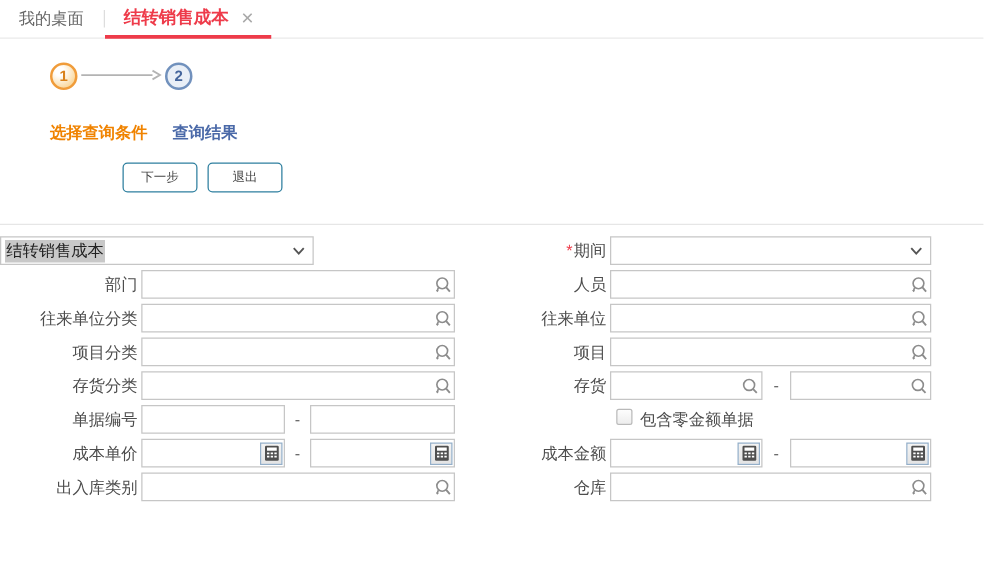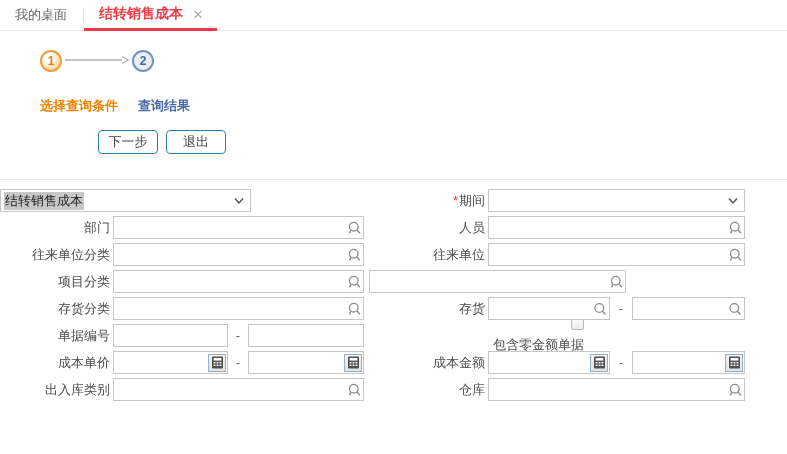--- a/index.html
+++ b/index.html
@@ -24,21 +24,21 @@
   .step-1 { border:2px solid #f09c3a; color:#d9821c; background:radial-gradient(circle at 32% 28%, #ffffff 20%, #f8c977 100%); }
   .step-2 { border:2px solid #7191bd; color:#44659c; background:#e9eff7; }
   .step-arrow { margin:0 2px; }
   .step-labels { display:flex; margin-top:25px; font-weight:700; }
   .step-label-1 { color:#f08300; margin-left:0px; }
   .step-label-2 { color:#4a69a8; margin-left:20px; }
 
   
   .actions { padding:15px 0 0 98px; display:flex; gap:8px; }
   .btn { width:60px; height:24px; border:1px solid #2e7f9f; border-radius:4px; background:#fff; color:#444;
-         font-size:13px; font-family:inherit; cursor:pointer; display:flex; align-items:center; justify-content:center; }
+         font-size:10px; font-family:inherit; cursor:pointer; display:flex; align-items:center; justify-content:center; }
 
   
   .divider { height:1px; background:#e6e6e6; margin-top:25px; }
 
   
   .form { display:flex; padding-top:9px; }
   .col { display:flex; flex-direction:column; }
   .col-left { margin-left:0; }
   .col-right { margin-left:5px; }
   .frow { display:flex; align-items:center; height:23px; margin-bottom:4px; }
@@ -62,21 +62,21 @@
   .w-r1 { width:122px; } .w-r2 { width:113px; }
   .dash-l { width:20px; text-align:center; color:#666; flex:none; }
   .dash-r { width:22px; text-align:center; color:#666; flex:none; }
 
   .selectbox { width:100%; height:23px; border:1px solid #c6c6c6; background:#fff; position:relative;
                display:flex; align-items:center; padding:0 20px 0 3px; cursor:pointer; }
   .selval { color:#222; white-space:nowrap; overflow:hidden; }
   .selval.hl { background:#c8c8c8; padding:0 1px; }
   .sel-chev { position:absolute; right:6px; top:50%; transform:translateY(-50%); display:flex; }
 
-  .cbwrap { display:flex; align-items:flex-end; gap:6px; margin-left:5px; cursor:pointer;flex-direction:column; }
+  .cbwrap { display:flex; align-items:flex-start; gap:6px; margin-left:5px; cursor:pointer; }
   .cbbox { width:13px; height:13px; border:1px solid #b9b9b9; border-radius:2px;
            background:linear-gradient(#fdfdfd,#ededed); flex:none; }
   .cblabel { color:#4d4d4d; }
 </style>
 </head>
 <body>
 
 <div class="page">
 
   <div class="tabbar">
@@ -267,20 +267,21 @@
                 <svg width="15" height="15" viewBox="0 0 16 16">
                   <circle cx="8.3" cy="6.6" r="4.6" fill="none" stroke="#8c8c8c" stroke-width="1.4"></circle>
                   <line x1="11.7" y1="10" x2="14.8" y2="13.6" stroke="#8c8c8c" stroke-width="1.6"></line>
                   <line x1="5" y1="10.4" x2="3.9" y2="13.2" stroke="#8c8c8c" stroke-width="1.4"></line>
                   <path d="M2.9 12.2 L4 14.2 L5.5 12.7 Z" fill="#8c8c8c"></path>
                 </svg>
               </span></div>
           </div>
         </div>
         <div class="frow">
+          <div class="flabel"><span>项目</span></div>
           <div class="fctrl">
             <div class="ibox w-full-r"><input type="text" style=""><span class="icon-r">
                 <svg width="15" height="15" viewBox="0 0 16 16">
                   <circle cx="8.3" cy="6.6" r="4.6" fill="none" stroke="#8c8c8c" stroke-width="1.4"></circle>
                   <line x1="11.7" y1="10" x2="14.8" y2="13.6" stroke="#8c8c8c" stroke-width="1.6"></line>
                   <line x1="5" y1="10.4" x2="3.9" y2="13.2" stroke="#8c8c8c" stroke-width="1.4"></line>
                   <path d="M2.9 12.2 L4 14.2 L5.5 12.7 Z" fill="#8c8c8c"></path>
                 </svg>
               </span></div>
           </div>

